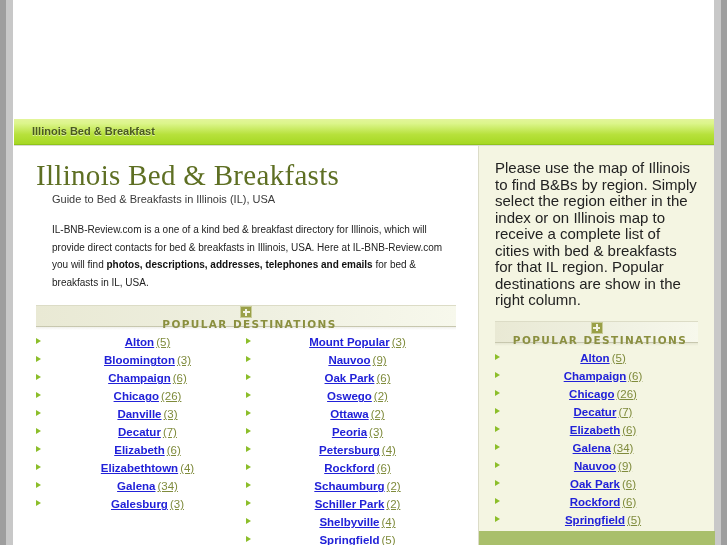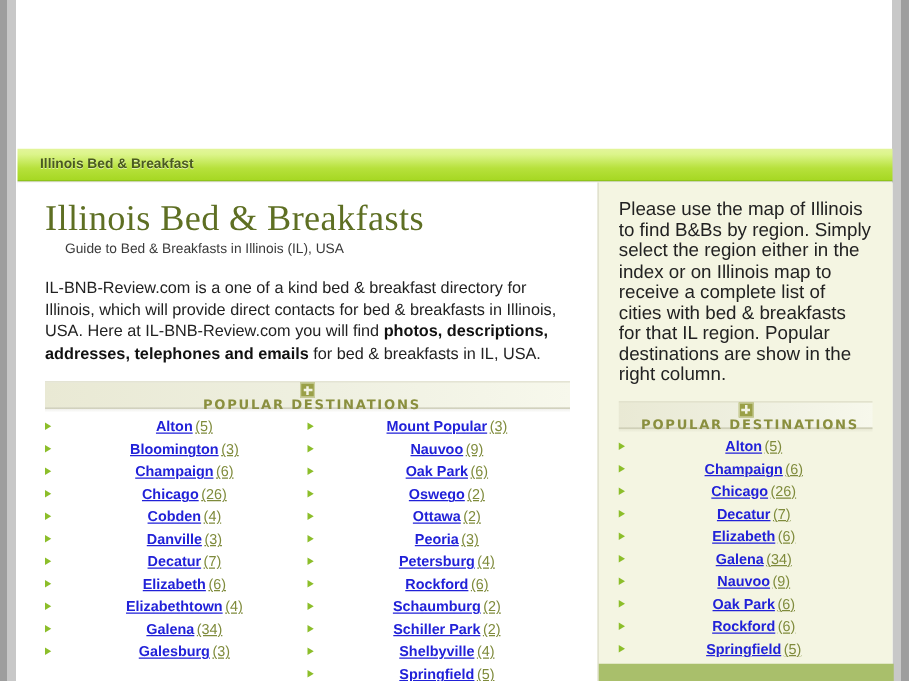--- a/index.html
+++ b/index.html
@@ -116,22 +116,22 @@
     color: #5e6f23;
     letter-spacing: .3px;
     line-height: 1.05;
   }
   .subtitle {
     margin: 3px 0 0 16px;
     font-size: 11px;
     color: #3a3a3a;
   }
   .intro {
-    margin: 16px 0 0 0;
-    font-size: 13px;
+    margin: 16px 0 0 16px;
+    font-size: 10px;
     line-height: 17.5px;
     color: #222;
   }
   .intro b { font-weight: bold; color: #111; }
 
   
   .section-bar {
     margin-top: 14px;
     height: 22px;
     background: linear-gradient(to right, #e9e9d4 0%, #eff0e1 55%, #f7f8ec 100%);
@@ -250,21 +250,20 @@
         <span class="plus-icon"></span>
         <span class="section-title">POPULAR DESTINATIONS</span>
       </div>
 
       <div class="city-cols">
         <ul class="city-list" id="main-list-left">
             <li><span class="chev"></span><a href="#">Alton</a><span class="count">(5)</span></li>
             <li><span class="chev"></span><a href="#">Bloomington</a><span class="count">(3)</span></li>
             <li><span class="chev"></span><a href="#">Champaign</a><span class="count">(6)</span></li>
             <li><span class="chev"></span><a href="#">Chicago</a><span class="count">(26)</span></li>
-            <li><span class="chev"></span><a href="#">Cobden</a><span class="count">(4)</span></li>
             <li><span class="chev"></span><a href="#">Danville</a><span class="count">(3)</span></li>
             <li><span class="chev"></span><a href="#">Decatur</a><span class="count">(7)</span></li>
             <li><span class="chev"></span><a href="#">Elizabeth</a><span class="count">(6)</span></li>
             <li><span class="chev"></span><a href="#">Elizabethtown</a><span class="count">(4)</span></li>
             <li><span class="chev"></span><a href="#">Galena</a><span class="count">(34)</span></li>
             <li><span class="chev"></span><a href="#">Galesburg</a><span class="count">(3)</span></li>
           </ul>
         <ul class="city-list" id="main-list-right">
             <li><span class="chev"></span><a href="#">Mount Popular</a><span class="count">(3)</span></li>
             <li><span class="chev"></span><a href="#">Nauvoo</a><span class="count">(9)</span></li>

